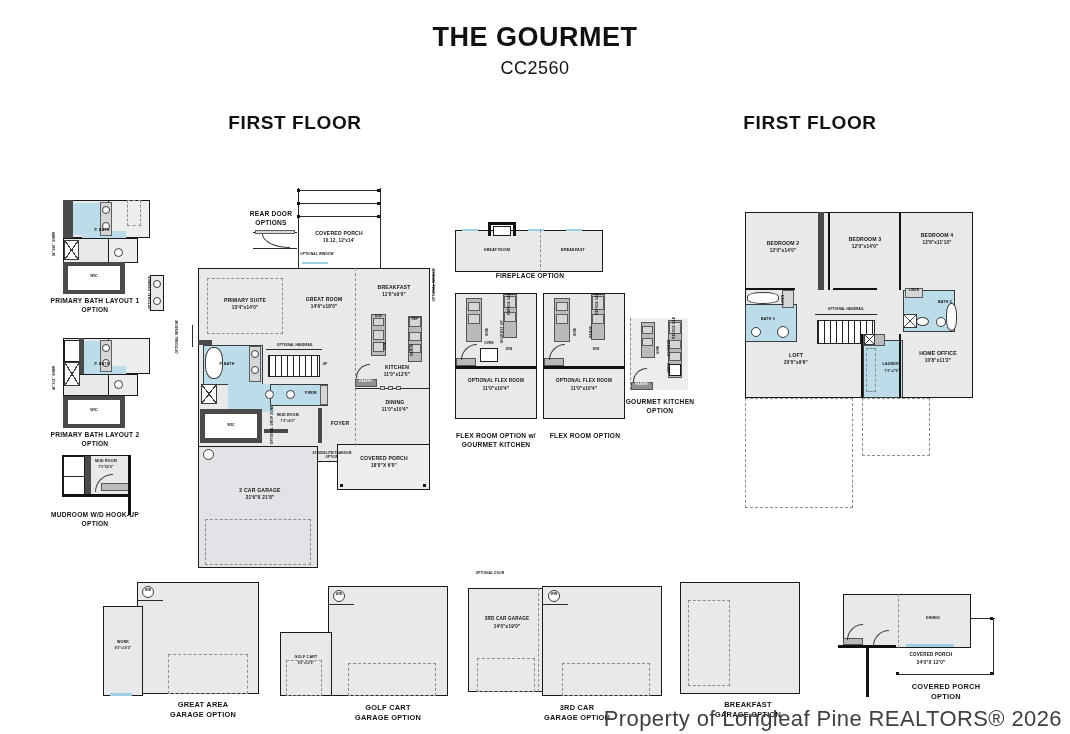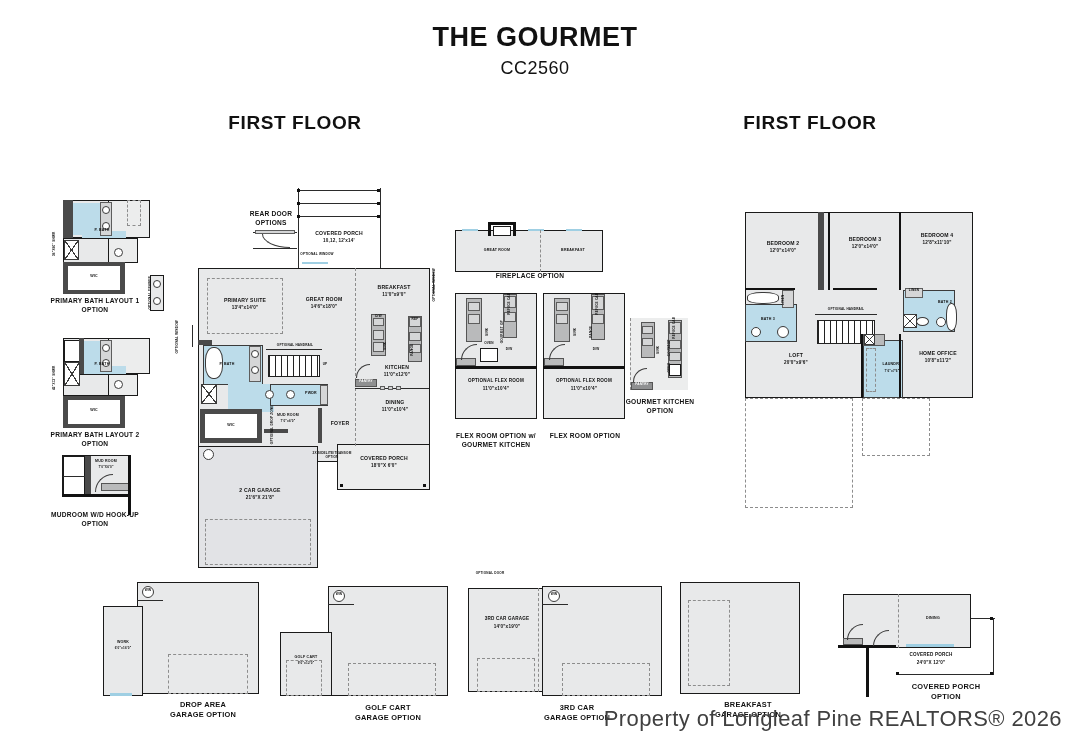--- a/index.html
+++ b/index.html
@@ -428,21 +428,21 @@
   <div class="room" style="left:137px;top:582px;width:122px;height:112px;"></div>
   <div class="room" style="left:103px;top:606px;width:40px;height:90px;"></div>
   <div class="sinkc" style="left:142px;top:586px;width:12px;height:12px;"></div>
   <div class="lbl lbl-mini" style="left:142px;top:589px;width:12px;">WIN</div>
   <div class="solidline-h" style="left:137px;top:600px;width:26px;"></div>
   <div class="dashbox" style="left:168px;top:654px;width:80px;height:40px;"></div>
   <div class="lbl lbl-tiny" style="left:104px;top:640px;width:38px;">WORK</div>
   <div class="lbl lbl-mini" style="left:104px;top:647px;width:38px;">6'0"x16'0"</div>
   <div class="winmark" style="left:110px;top:693px;width:22px;height:3px;"></div>
   <div class="opt-caption" style="left:148px;top:700px;width:110px;">
-    <span>DROP AREA</span><br>
+    <span>GREAT AREA</span><br>
     <span>GARAGE OPTION</span>
   </div>
 </div>
 
 <div>
   <div class="room" style="left:328px;top:586px;width:120px;height:110px;"></div>
   <div class="room" style="left:280px;top:632px;width:52px;height:64px;"></div>
   <div class="sinkc" style="left:333px;top:590px;width:12px;height:12px;"></div>
   <div class="lbl lbl-mini" style="left:333px;top:593px;width:12px;">WIN</div>
   <div class="solidline-h" style="left:328px;top:604px;width:26px;"></div>

